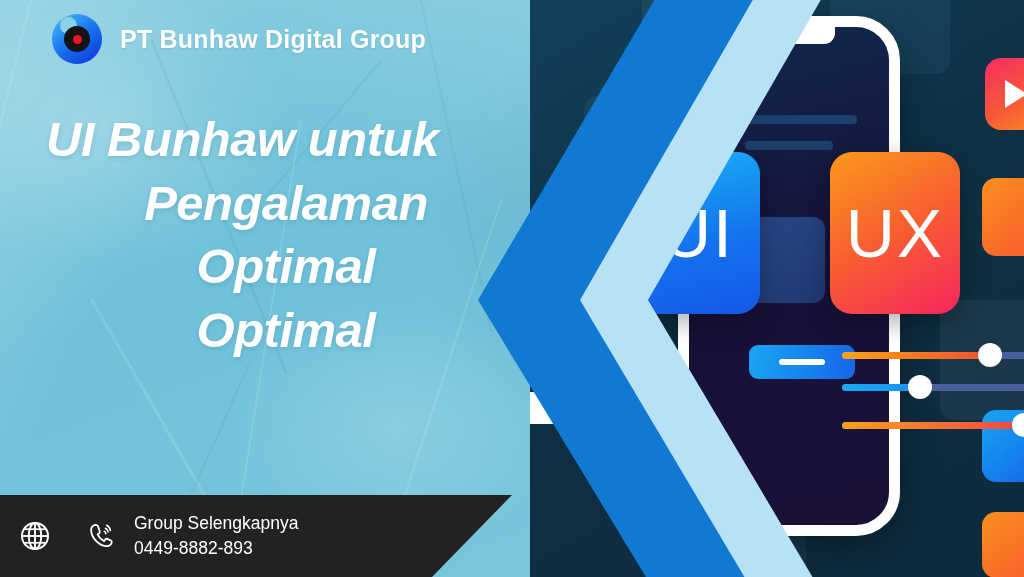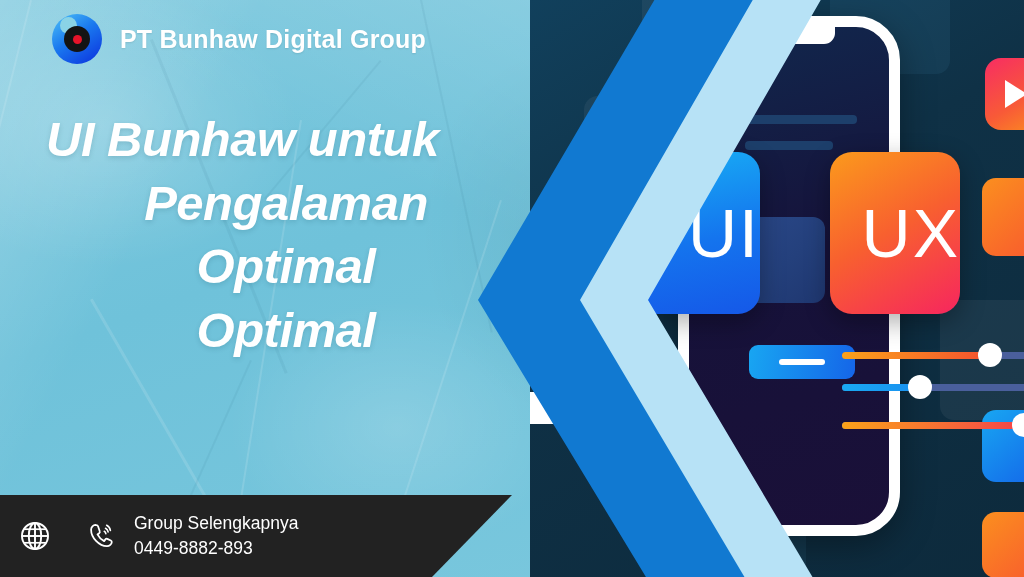--- a/index.html
+++ b/index.html
@@ -75,21 +75,21 @@
     background:linear-gradient(100deg,#18a6f2 0%, #1565e8 100%);
   }
   .pbtn span {
     position:absolute; left:50%; top:50%; transform:translate(-50%,-50%);
     width:46px; height:6px; border-radius:3px; background:#fff; display:block;
   }
 
   
   .card {
     position:absolute; border-radius:22px; display:flex;
-    align-items:center; justify-content:flex-end;
+    align-items:center; justify-content:center;
     color:#fff; font-size:68px; letter-spacing:2px;
     font-weight:400;
   }
   .card-ui {
     left:106px; top:152px; width:124px; height:162px;
     background:linear-gradient(168deg,#18b0f5 0%, #1474ee 55%, #1558e8 100%);
     box-shadow:0 8px 26px rgba(0,0,0,.32);
   }
   .card-ux {
     left:300px; top:152px; width:130px; height:162px;

